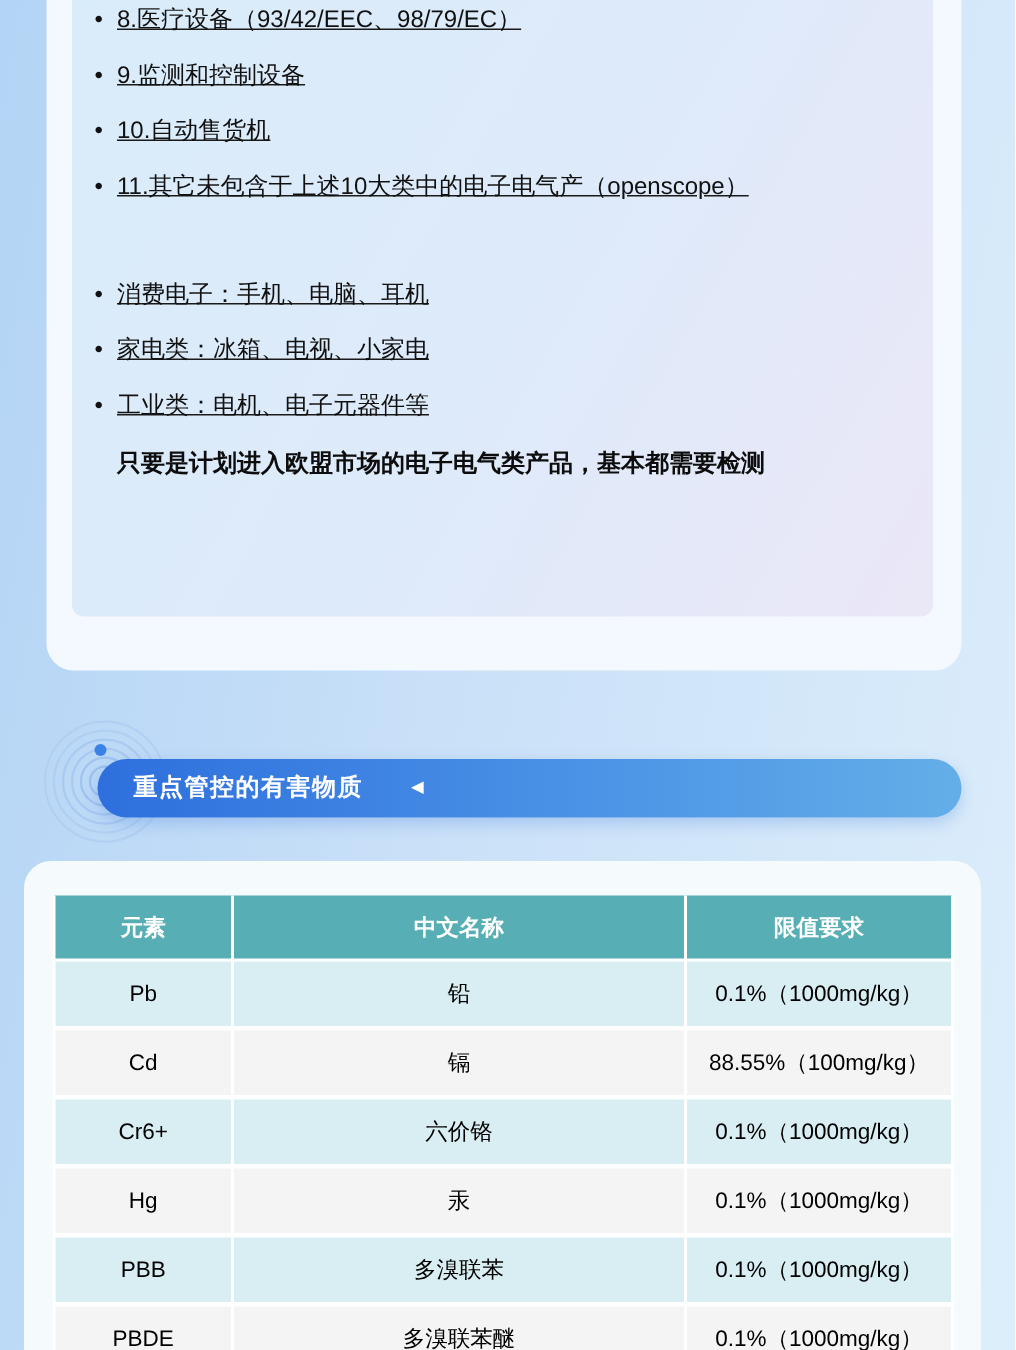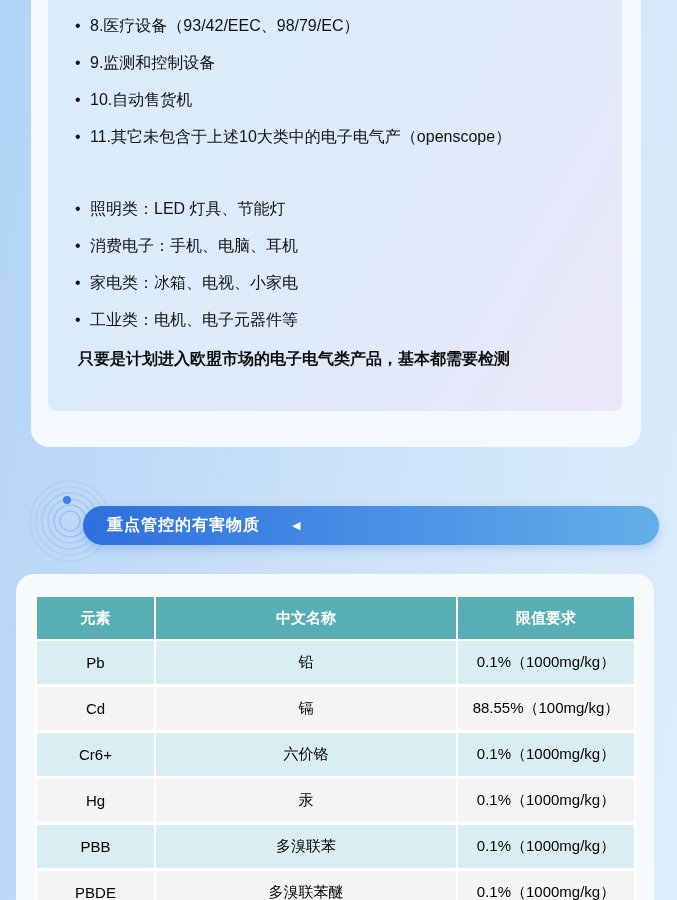--- a/index.html
+++ b/index.html
@@ -17,40 +17,40 @@
     position:absolute;left:31px;top:-24px;width:610px;height:471px;
     background:#f3f9fe;border-radius:0 0 18px 18px;
   }
   .inner-card{
     position:absolute;left:17px;top:0;width:574px;height:435px;
     background:linear-gradient(120deg,#d9ecfa 0%,#deeafa 55%,#ebe7f7 100%);
     border-radius:0 0 8px 8px;
     box-sizing:border-box;
     padding:27px 18px 0 14px;
   }
-  ul.blist{list-style:none;margin:12px;padding:0;}
+  ul.blist{list-style:none;margin:0;padding:0;text-decoration:underline;}
   ul.blist li{
     position:relative;padding-left:16px;margin-bottom:15px;
     font-size:16px;line-height:22px;color:#111;
   }
   ul.blist li::before{
     content:"•";position:absolute;left:1px;top:0;
     font-size:16px;color:#111;
   }
   ul.examples{margin-top:50px;}
   .clip-icon{display:inline-block;vertical-align:-4px;margin-right:9px;}
   .note{
     margin-top:17px;padding-left:16px;
     font-size:16px;line-height:22px;font-weight:bold;color:#0d0d0d;
   }
   
   .ripple{position:absolute;left:28px;top:478px;width:88px;height:88px;}
   
   .banner{
-    position:absolute;left:83px;top:506px;width:576px;height:39px;
+    position:absolute;left:65px;top:506px;width:576px;height:39px;
     border-radius:20px;
     background:linear-gradient(90deg,#2e6fdd 0%,#4a92e6 55%,#64aee8 100%);
     display:flex;align-items:center;
     padding-left:24px;box-sizing:border-box;
     box-shadow:0 4px 10px rgba(46,111,221,0.25);
   }
   .banner-title{
     color:#ffffff;font-size:16px;font-weight:bold;letter-spacing:1px;
   }
   .banner-arrow{
@@ -87,21 +87,20 @@
 
   <div class="top-panel">
     <div class="inner-card">
       <ul class="blist" id="scope-list">
           <li>8.医疗设备（93/42/EEC、98/79/EC）</li>
           <li>9.监测和控制设备</li>
           <li>10.自动售货机</li>
           <li>11.其它未包含于上述10大类中的电子电气产（openscope）</li>
         </ul>
       <ul class="blist examples" id="examples-list">
-          <li>照明类：LED 灯具、节能灯</li>
           <li>消费电子：手机、电脑、耳机</li>
           <li>家电类：冰箱、电视、小家电</li>
           <li>工业类：电机、电子元器件等</li>
         </ul>
       <div class="note">只要是计划进入欧盟市场的电子电气类产品，基本都需要检测</div>
     </div>
   </div>
 
   <svg class="ripple" viewBox="0 0 88 88" xmlns="http://www.w3.org/2000/svg">
     <circle cx="42" cy="43" r="40" fill="none" stroke="#a9c9f0" stroke-width="1.5" opacity="0.55"></circle>

